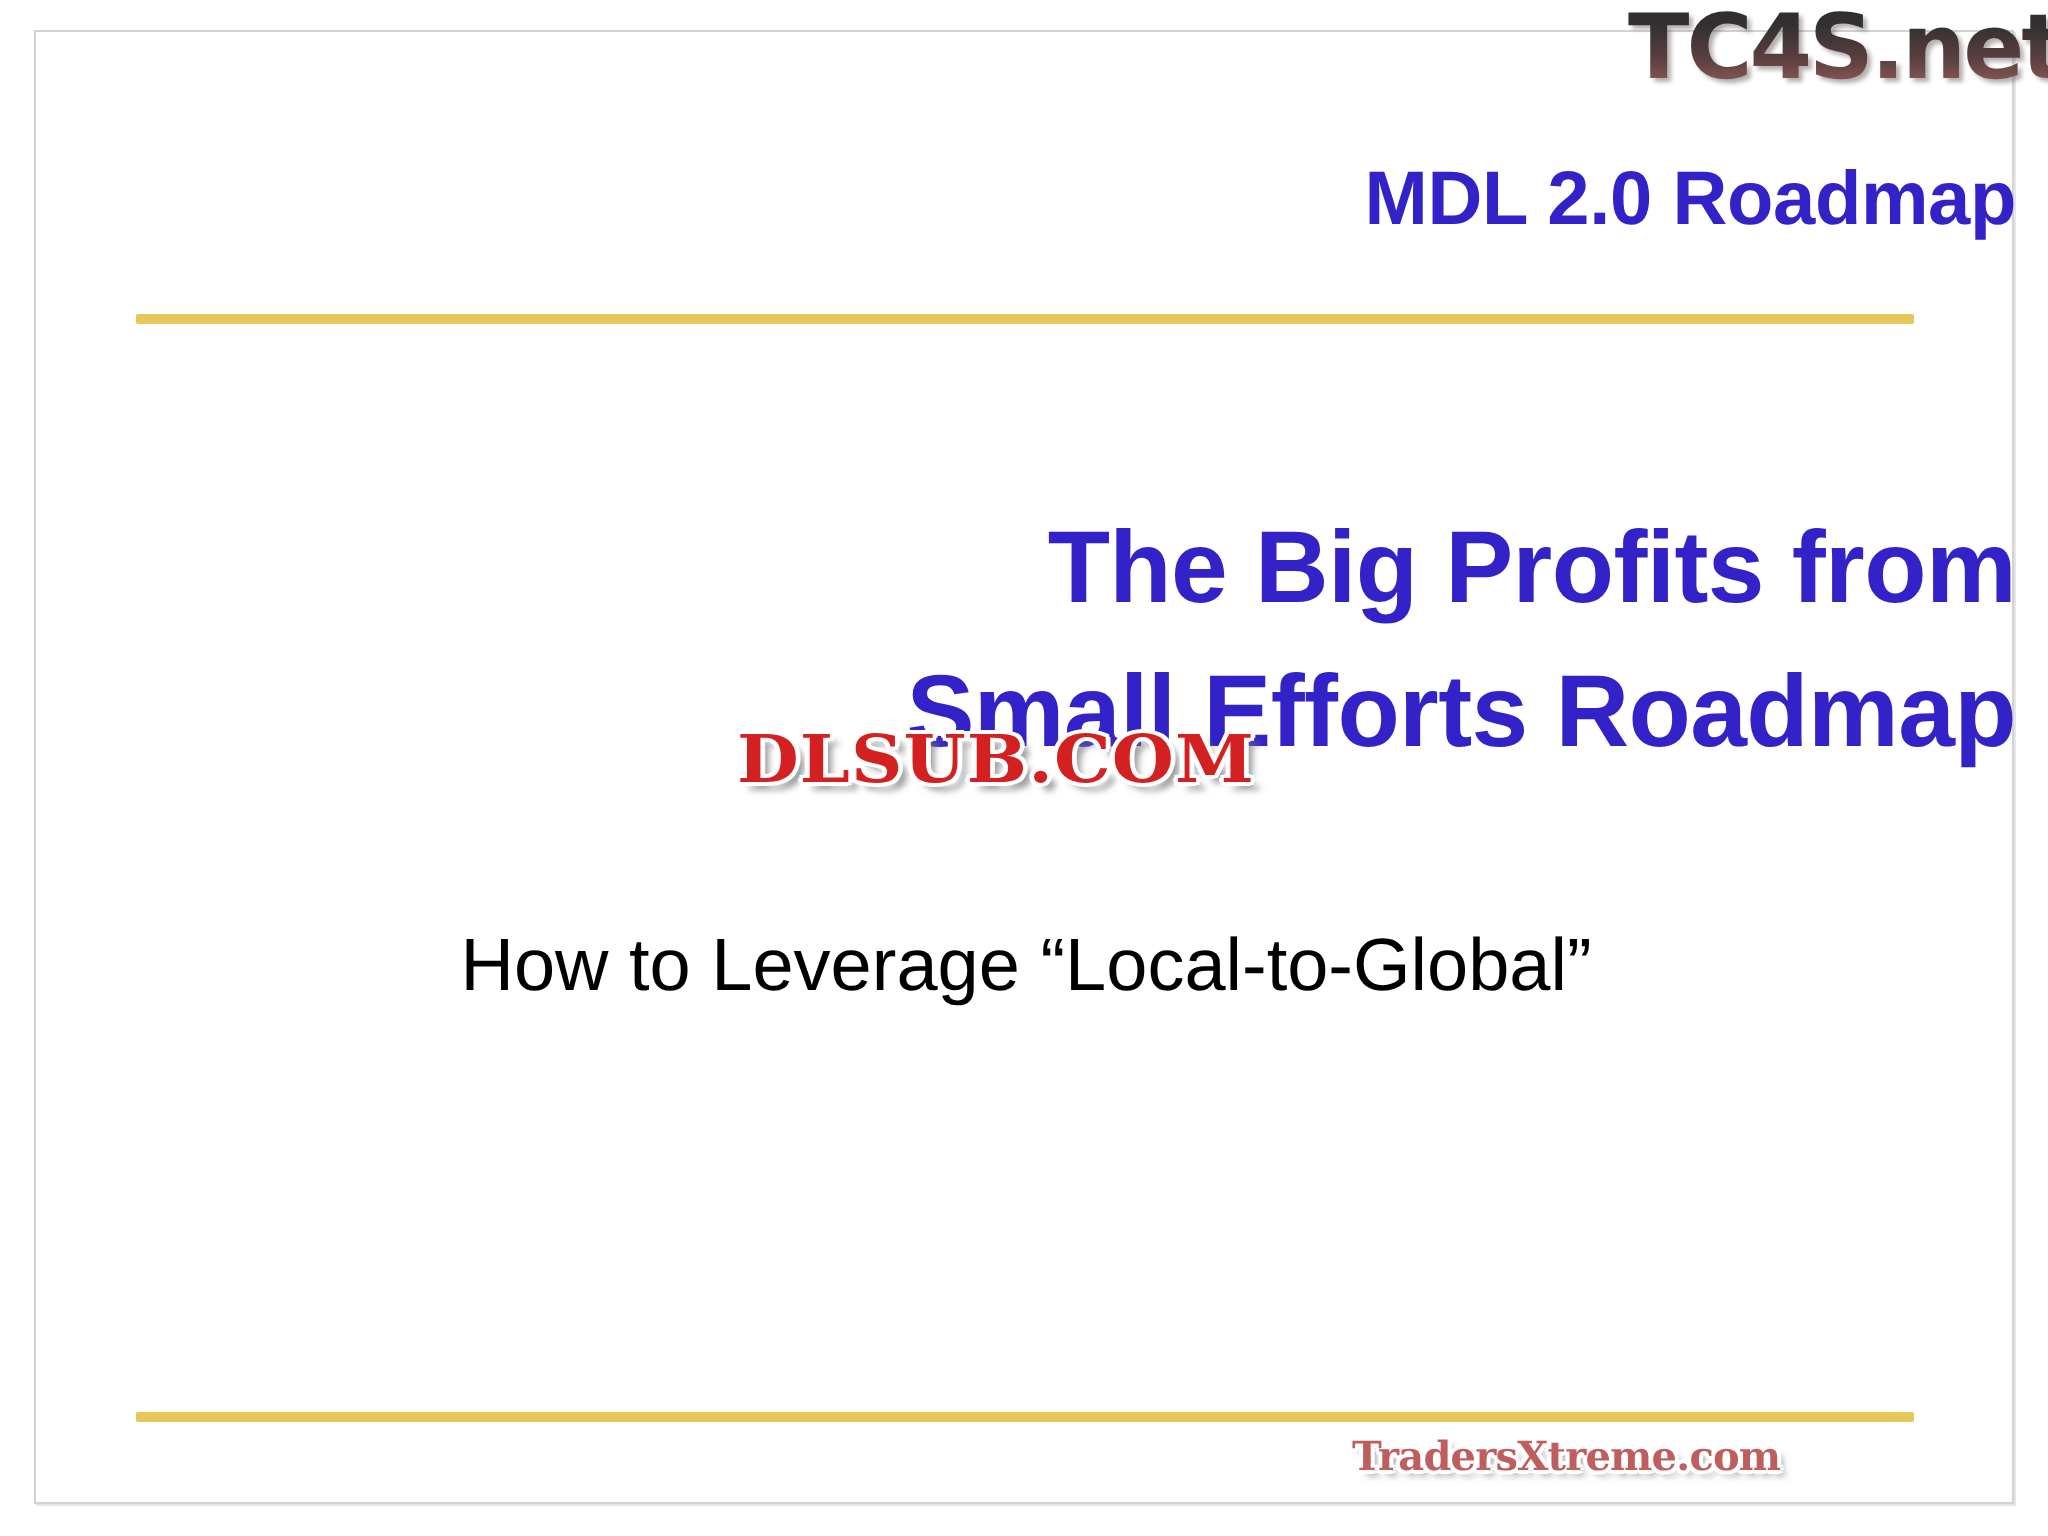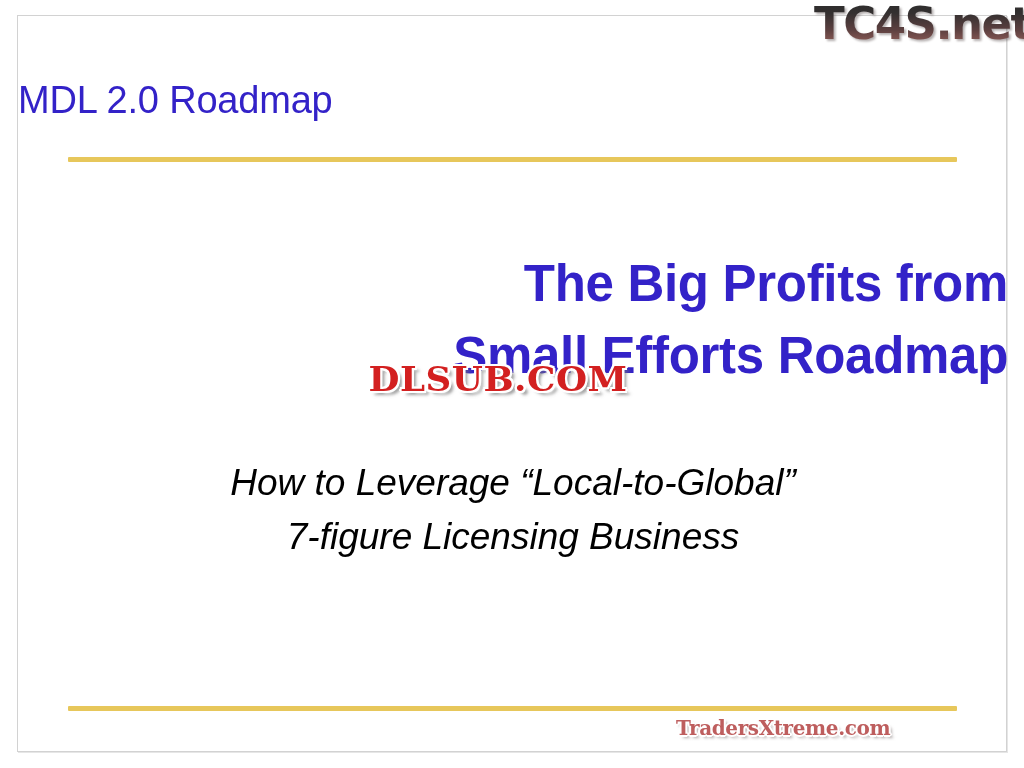--- a/index.html
+++ b/index.html
@@ -27,23 +27,23 @@
     box-sizing: border-box;
     box-shadow: 1px 1px 0 #e6e6e6;
   }
 
   
   #slide-title {
     position: absolute;
     left: 0;
     top: 63px;
     width: 990px;
-    text-align: left;
+    text-align: right;
     font-size: 38px;
-    font-weight: normal;
+    font-weight: bold;
     color: #3322C8;
     letter-spacing: -0.2px;
     white-space: nowrap;
   }
 
   
   .gold-rule {
     position: absolute;
     height: 5px;
     background: #E7C75B;
@@ -80,21 +80,21 @@
     position: absolute;
     left: 0;
     top: 440px;
     width: 990px;
     text-align: center;
     font-size: 37px;
     font-weight: normal;
     color: #000000;
     line-height: 1.45;
   }
-  #body-copy .bline { display: block; white-space: nowrap; font-style: italic; }
+  #body-copy .bline { display: block; white-space: nowrap; }
 
   
   #watermark-tc4s {
     position: absolute;
     left: 814px;
     top: -3px;
     font-family: "DejaVu Sans", sans-serif;
     font-size: 45px;
     font-weight: bold;
     letter-spacing: -1.5px;
@@ -174,21 +174,20 @@
 
   <div class="gold-rule" id="top-rule"></div>
 
   <div id="main-heading">
     <span class="hline">The Big Profits from</span>
     <span class="hline">Small Efforts Roadmap</span>
   </div>
 
   <div id="body-copy">
     <span class="bline">How to Leverage “Local-to-Global”</span>
-    <span class="bline">7-figure Licensing Business</span>
   </div>
 
   <div class="gold-rule" id="bottom-rule"></div>
 
 </div>
 
 <div id="watermark-dlsub">DLSUB.COM</div>
 
 <div id="watermark-tc4s">TC4S.net</div>
 

